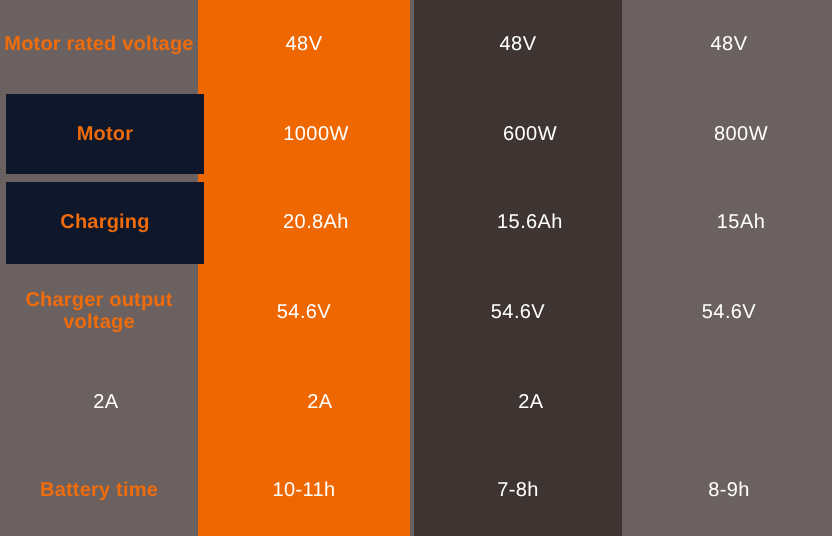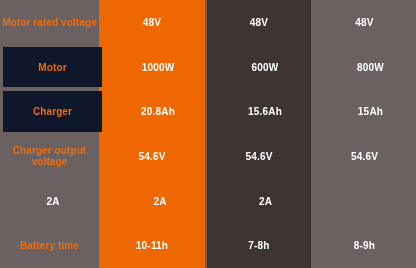--- a/index.html
+++ b/index.html
@@ -70,21 +70,21 @@
   }
 
   
   .cell-value {
     display: flex;
     align-items: center;
     justify-content: center;
     text-align: center;
     color: #ffffff;
     font-size: 10px;
-    font-weight: bold;
+    font-weight: normal;
     letter-spacing: 0.2px;
     box-sizing: border-box;
   }
   .cell-value.v1 { flex: 0 0 106px; }
   .cell-value.v2 { flex: 0 0 108px; }
   .cell-value.v3 { flex: 0 0 103px; }
 </style>
 </head>
 <body>
 
@@ -105,21 +105,21 @@
 
     <div class="row alt">
       <div class="cell-label">Motor</div>
       <div class="cell-value v1">1000W</div>
       <div class="cell-value v2">600W</div>
       <div class="cell-value v3">800W</div>
     </div>
 
 
     <div class="row alt">
-      <div class="cell-label">Charger</div>
+      <div class="cell-label">Charging</div>
       <div class="cell-value v1">20.8Ah</div>
       <div class="cell-value v2">15.6Ah</div>
       <div class="cell-value v3">15Ah</div>
     </div>
 
     <div class="row plain">
       <div class="cell-label">Charger output voltage</div>
       <div class="cell-value v1">54.6V</div>
       <div class="cell-value v2">54.6V</div>
       <div class="cell-value v3">54.6V</div>

